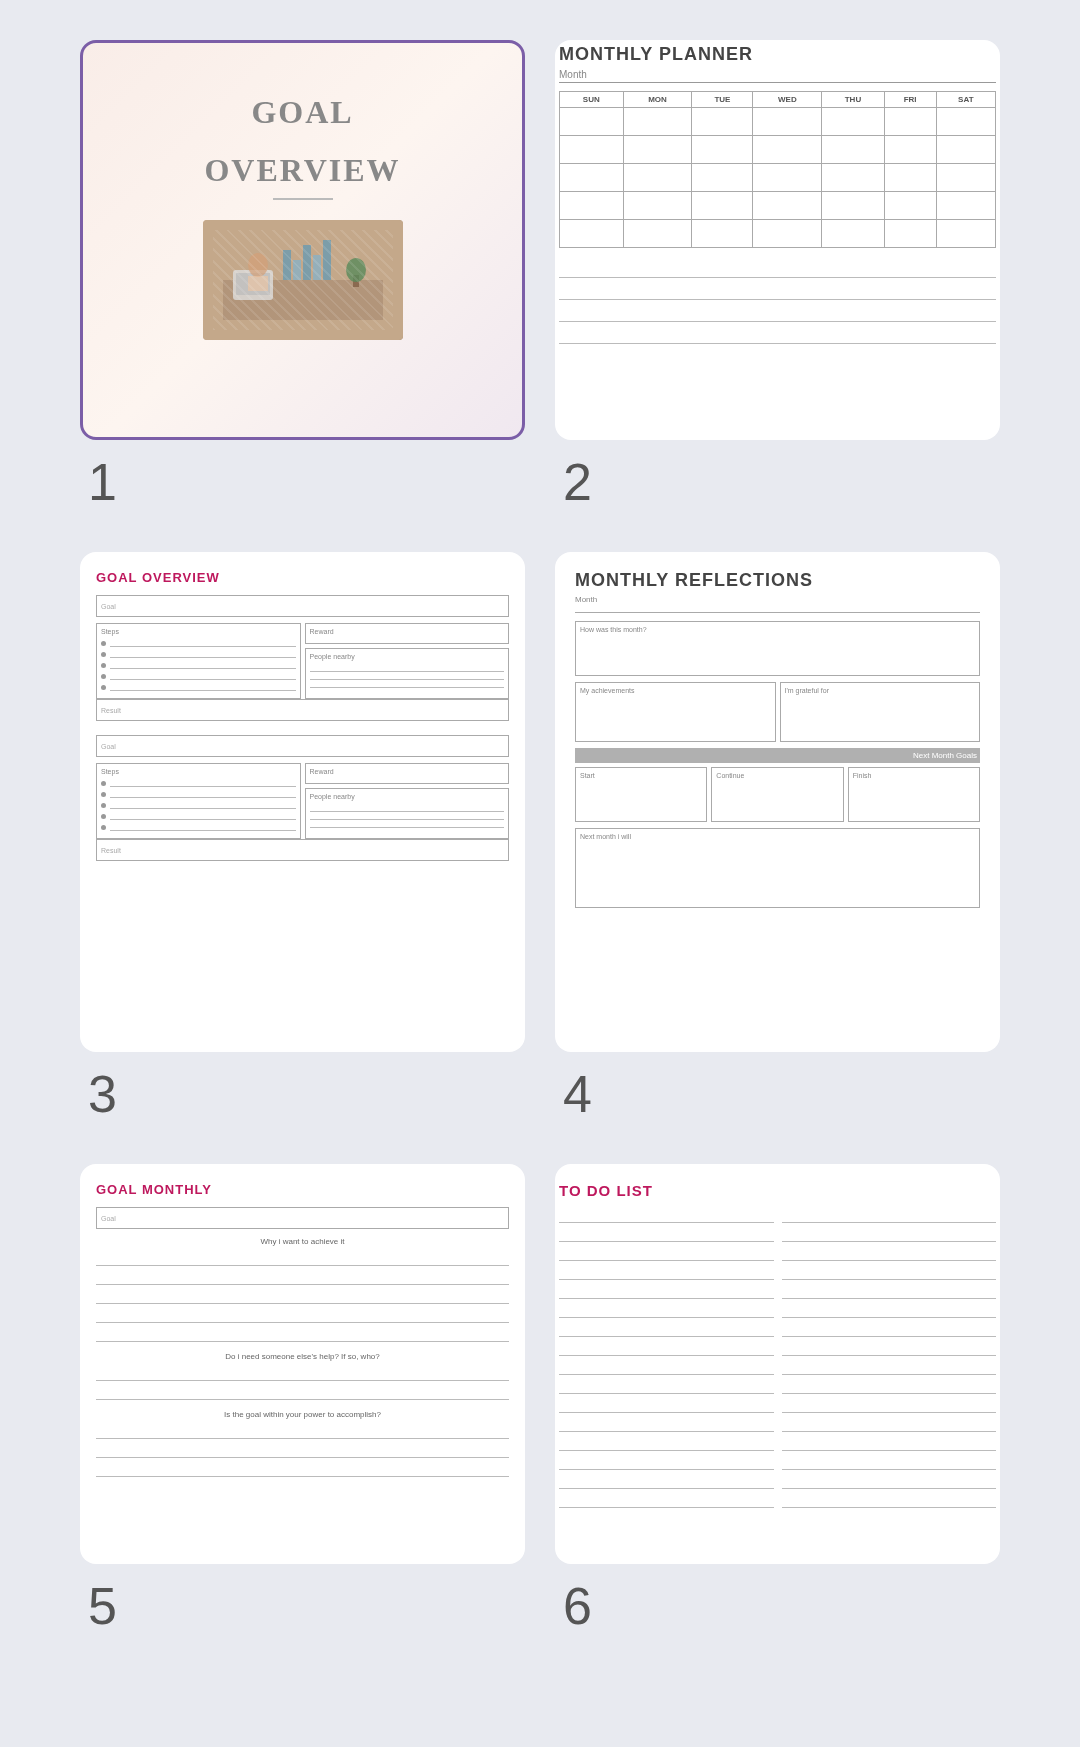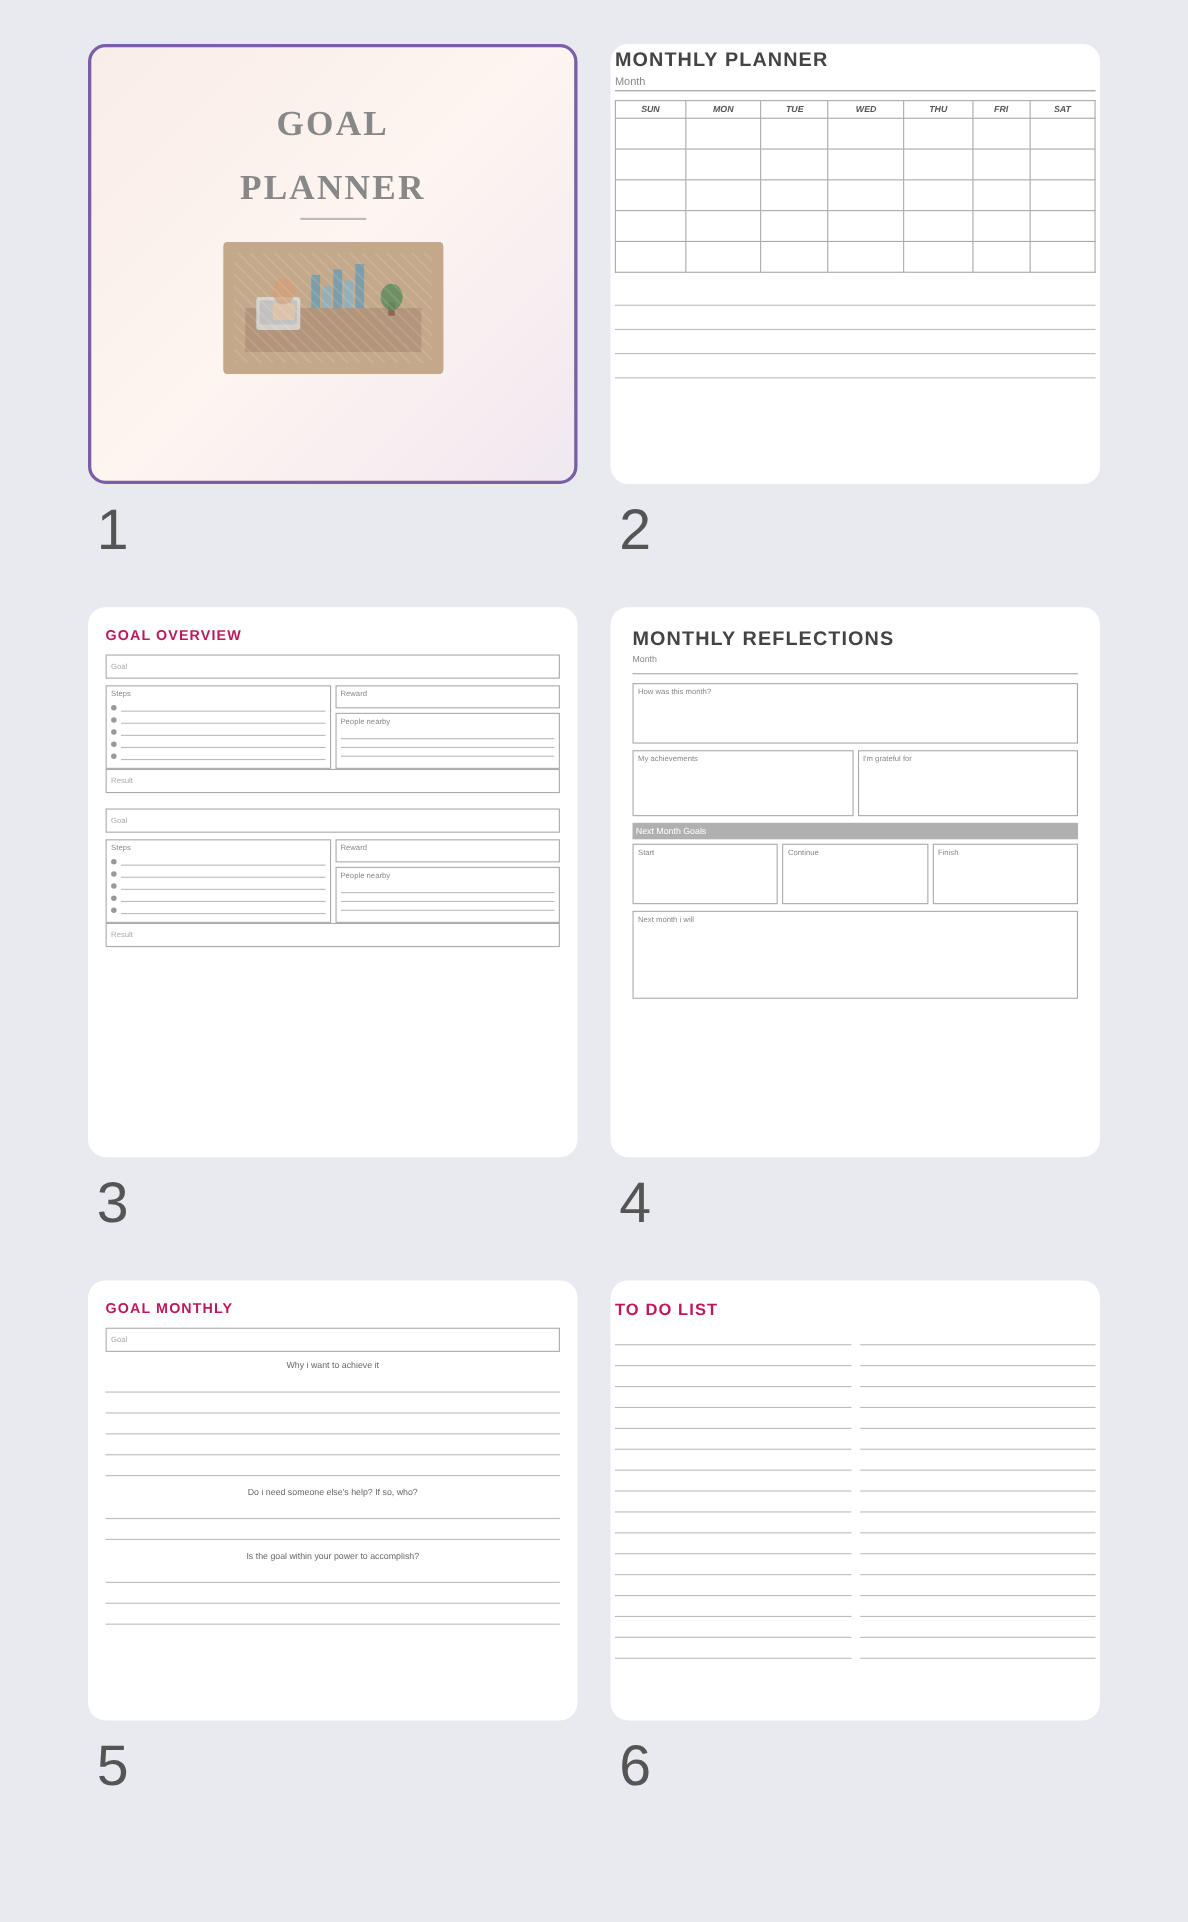--- a/index.html
+++ b/index.html
@@ -102,21 +102,20 @@
       color: #888;
       border-bottom: 1px solid #999;
       padding-bottom: 2px;
       margin-bottom: 8px;
       width: 100%;
     }
     .calendar-table {
       width: 100%;
       border-collapse: collapse;
       font-size: 8px;
-      font-style: italic;
     }
     .calendar-table th {
       border: 1px solid #aaa;
       padding: 3px 2px;
       text-align: center;
       font-weight: 600;
       color: #555;
       background: #fff;
     }
     .calendar-table td {
@@ -234,21 +233,21 @@
     .small-box {
       border: 1px solid #aaa;
       height: 60px;
       font-size: 7px;
       color: #888;
       padding: 4px;
     }
     .next-goals-header {
       background: #b0b0b0;
       color: white;
-      text-align: left;
+      text-align: right;
       font-size: 8px;
       padding: 3px;
       margin-bottom: 4px;
     }
     .three-col {
       display: grid;
       grid-template-columns: 1fr 1fr 1fr;
       gap: 4px;
       margin-bottom: 6px;
     }
@@ -313,21 +312,21 @@
     }
   </style>
 </head>
 <body>
 
 <div class="grid">
 
   <div class="cell">
     <div class="card card-cover">
       <div class="cover-title">GOAL</div>
-      <div class="cover-title">PLANNER</div>
+      <div class="cover-title">OVERVIEW</div>
       <div class="cover-divider"></div>
       <div class="cover-image-placeholder">
         <svg width="200" height="120" viewBox="0 0 200 120" xmlns="http://www.w3.org/2000/svg">
 
           <rect width="200" height="120" fill="#c4a88a"></rect>
           <rect x="20" y="60" width="160" height="40" fill="#a0826a" opacity="0.5"></rect>
 
           <rect x="80" y="30" width="8" height="30" fill="#6a9ab0" opacity="0.8"></rect>
           <rect x="90" y="40" width="8" height="20" fill="#8ab0c4" opacity="0.8"></rect>
           <rect x="100" y="25" width="8" height="35" fill="#6a9ab0" opacity="0.8"></rect>

